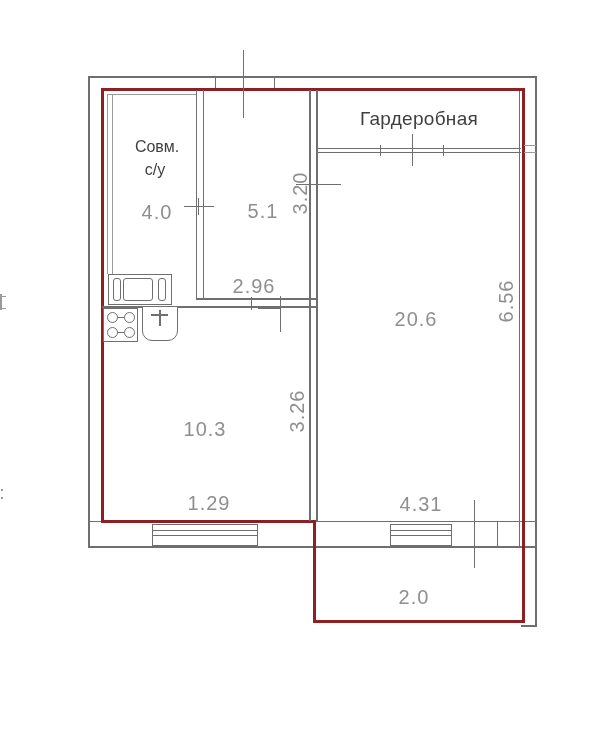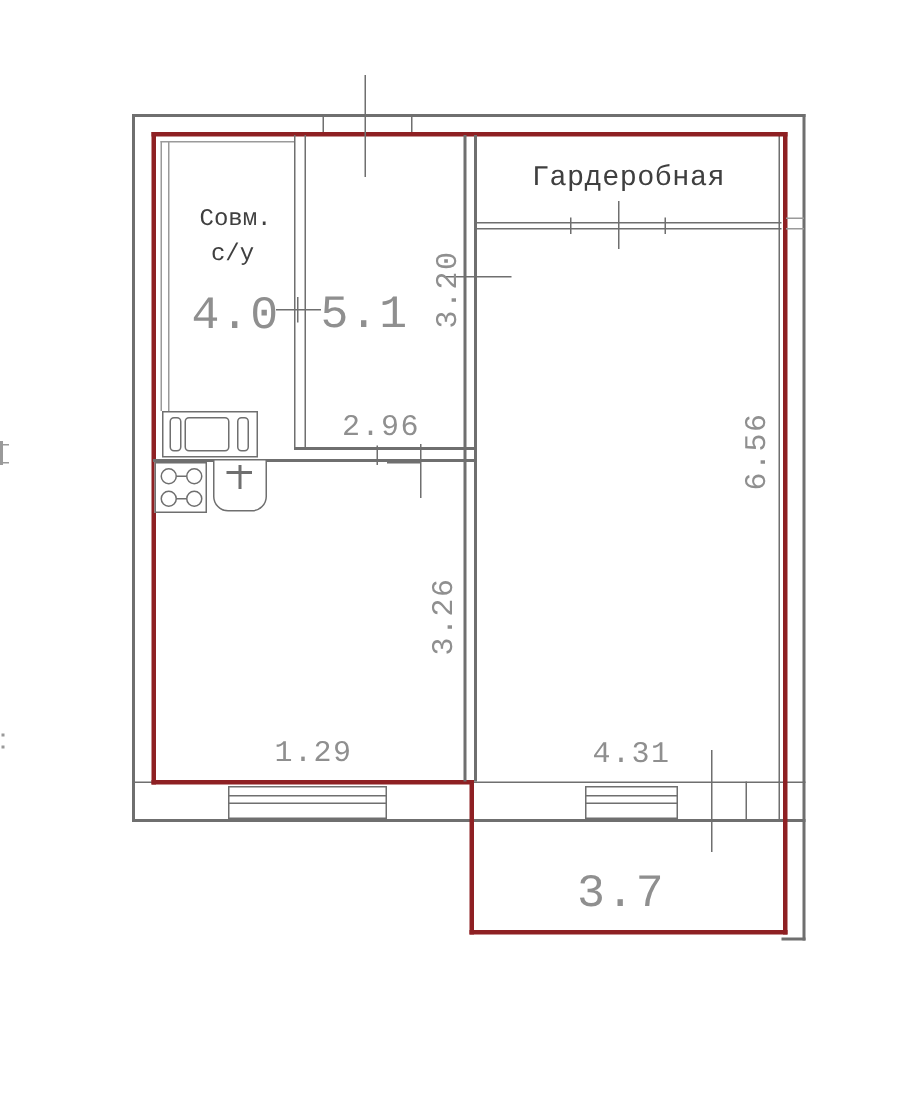--- a/index.html
+++ b/index.html
@@ -1,28 +1,28 @@
 <!DOCTYPE html>
 <html style="--apartment-boundary: #8e2023; --walls: #6f6f6f; --dimension-text: #8f8f8f; --label-text: #3f3f3f;"><head>
 <meta charset="utf-8">
 <style>
   html,body{margin:0;padding:0;background:#fff;}
   .plan{
     position:relative;width:616px;height:733px;background:#fff;overflow:hidden;
-    font-family:Liberation Mono, monospace;
+    font-family:Liberation Sans, sans-serif;
   }
   .ln{position:absolute;background:var(--walls,#6f6f6f);}
   .ln.lt{background:#9a9a9a;}
   .red{position:absolute;background:var(--apartment-boundary,#8e2023);}
   .box{position:absolute;border:1.5px solid var(--walls,#6f6f6f);background:#fff;box-sizing:border-box;}
   .thin{border-width:1px;}
   .circ{position:absolute;border:1.5px solid var(--walls,#6f6f6f);border-radius:50%;box-sizing:border-box;background:#fff;}
   .txt{position:absolute;transform:translate(-50%,-50%);white-space:nowrap;line-height:1.1;}
   .rot{transform:translate(-50%,-50%) rotate(-90deg);}
-  .big{font-size:31px;color:var(--dimension-text,#8f8f8f);letter-spacing:1px;}
+  .big{font-size:20px;color:var(--dimension-text,#8f8f8f);letter-spacing:1px;}
   .dim{font-size:20px;color:var(--dimension-text,#8f8f8f);letter-spacing:1px;}
   .lbl{font-size:19px;color:var(--label-text,#3f3f3f);letter-spacing:.3px;}
   .lbl2{font-size:16px;color:var(--label-text,#3f3f3f);text-align:center;}
 </style>
 </head>
 <body>
 
 <div class="plan">
 
   <div class="ln" style="left:88px;top:76px;width:449px;height:2px"></div>
@@ -100,22 +100,24 @@
   <div class="ln lt" style="left:0px;top:296px;width:6px;height:1px"></div>
   <div class="ln lt" style="left:0px;top:308px;width:6px;height:1px"></div>
   <div class="ln lt" style="left:1px;top:489px;width:2px;height:2px"></div>
   <div class="ln lt" style="left:1px;top:497px;width:2px;height:2px"></div>
 
   <div class="txt lbl" style="left:419px;top:119px">Гардеробная</div>
   <div class="txt lbl2" style="left:157px;top:147px">Совм.</div>
   <div class="txt lbl2" style="left:155px;top:170px">с/у</div>
 
   <div class="txt big" style="left:157px;top:212px">4.0</div>
-  <div class="txt big" style="left:243px;top:211px">5.1</div>
-  <div class="txt big" style="left:414px;top:597px">3.7</div>
+  <div class="txt big" style="left:263px;top:211px">5.1</div>
+  <div class="txt big" style="left:416px;top:319px">20.6</div>
+  <div class="txt big" style="left:205px;top:429px">10.3</div>
+  <div class="txt big" style="left:414px;top:597px">2.0</div>
 
   <div class="txt dim" style="left:254px;top:286px">2.96</div>
   <div class="txt dim rot" style="left:300px;top:193px">3.20</div>
   <div class="txt dim rot" style="left:297px;top:411px">3.26</div>
   <div class="txt dim" style="left:209px;top:503px">1.29</div>
   <div class="txt dim" style="left:421px;top:504px">4.31</div>
   <div class="txt dim rot" style="left:506px;top:301px">6.56</div>
 
 </div>
 

